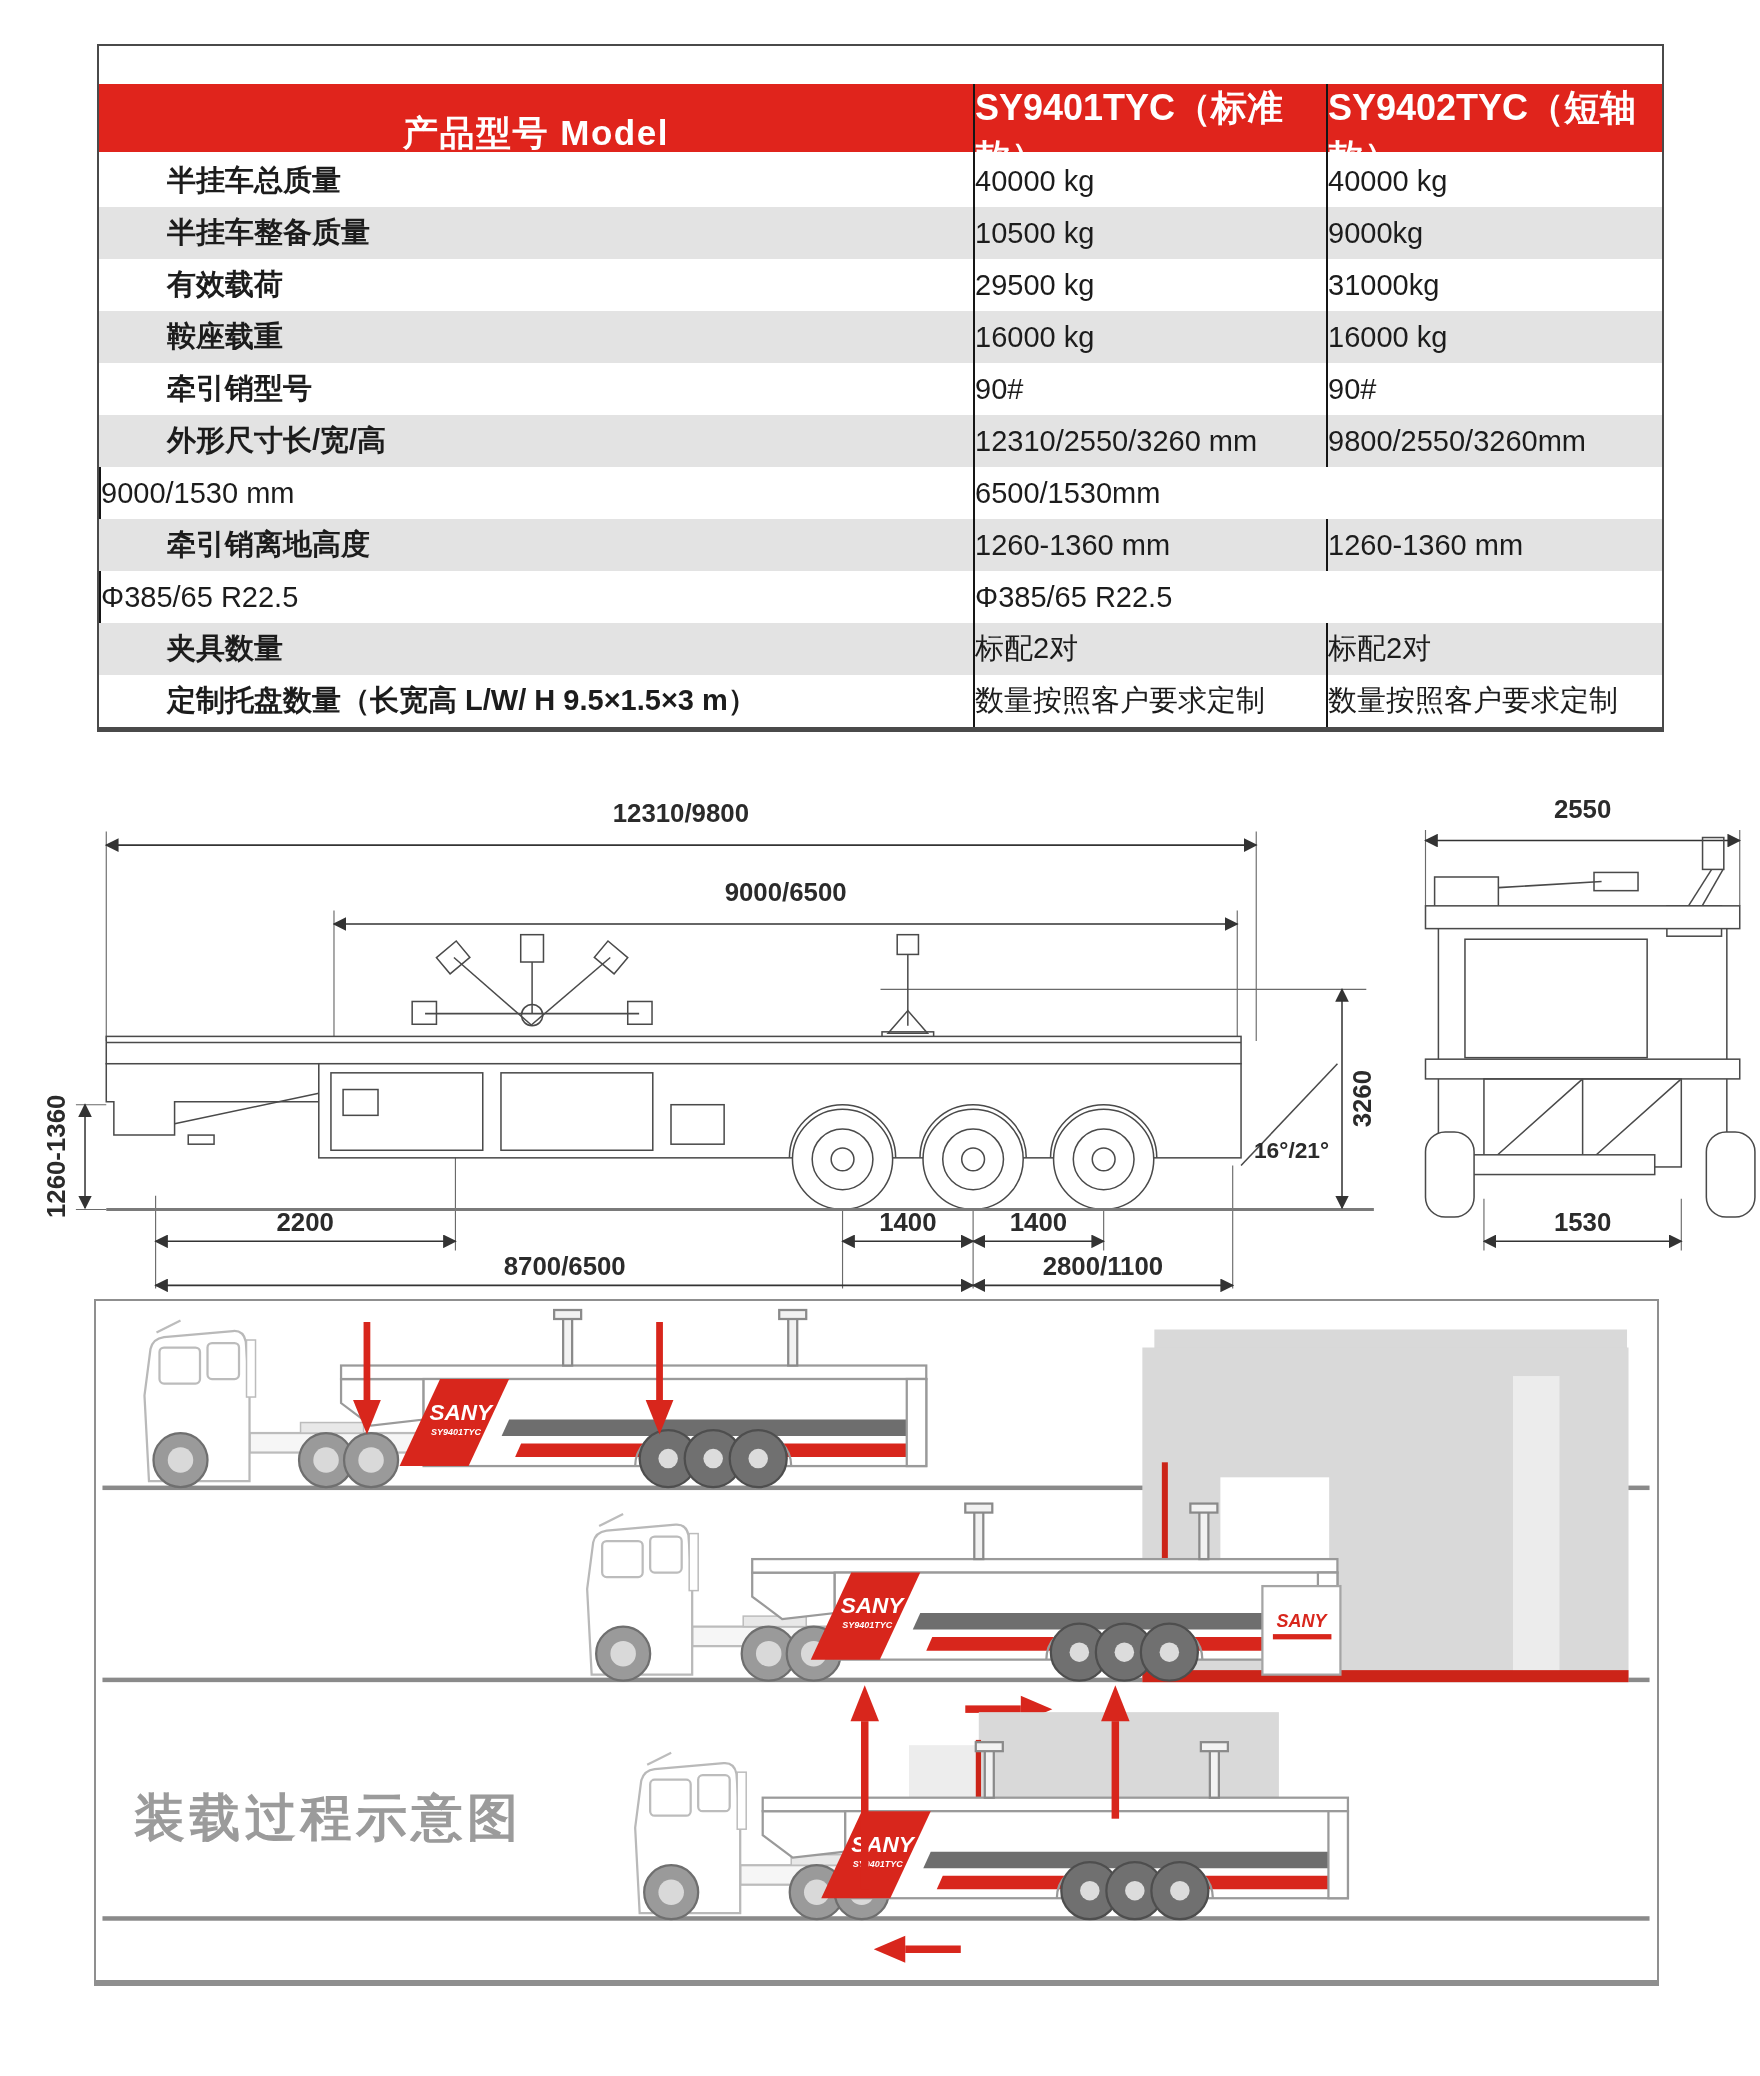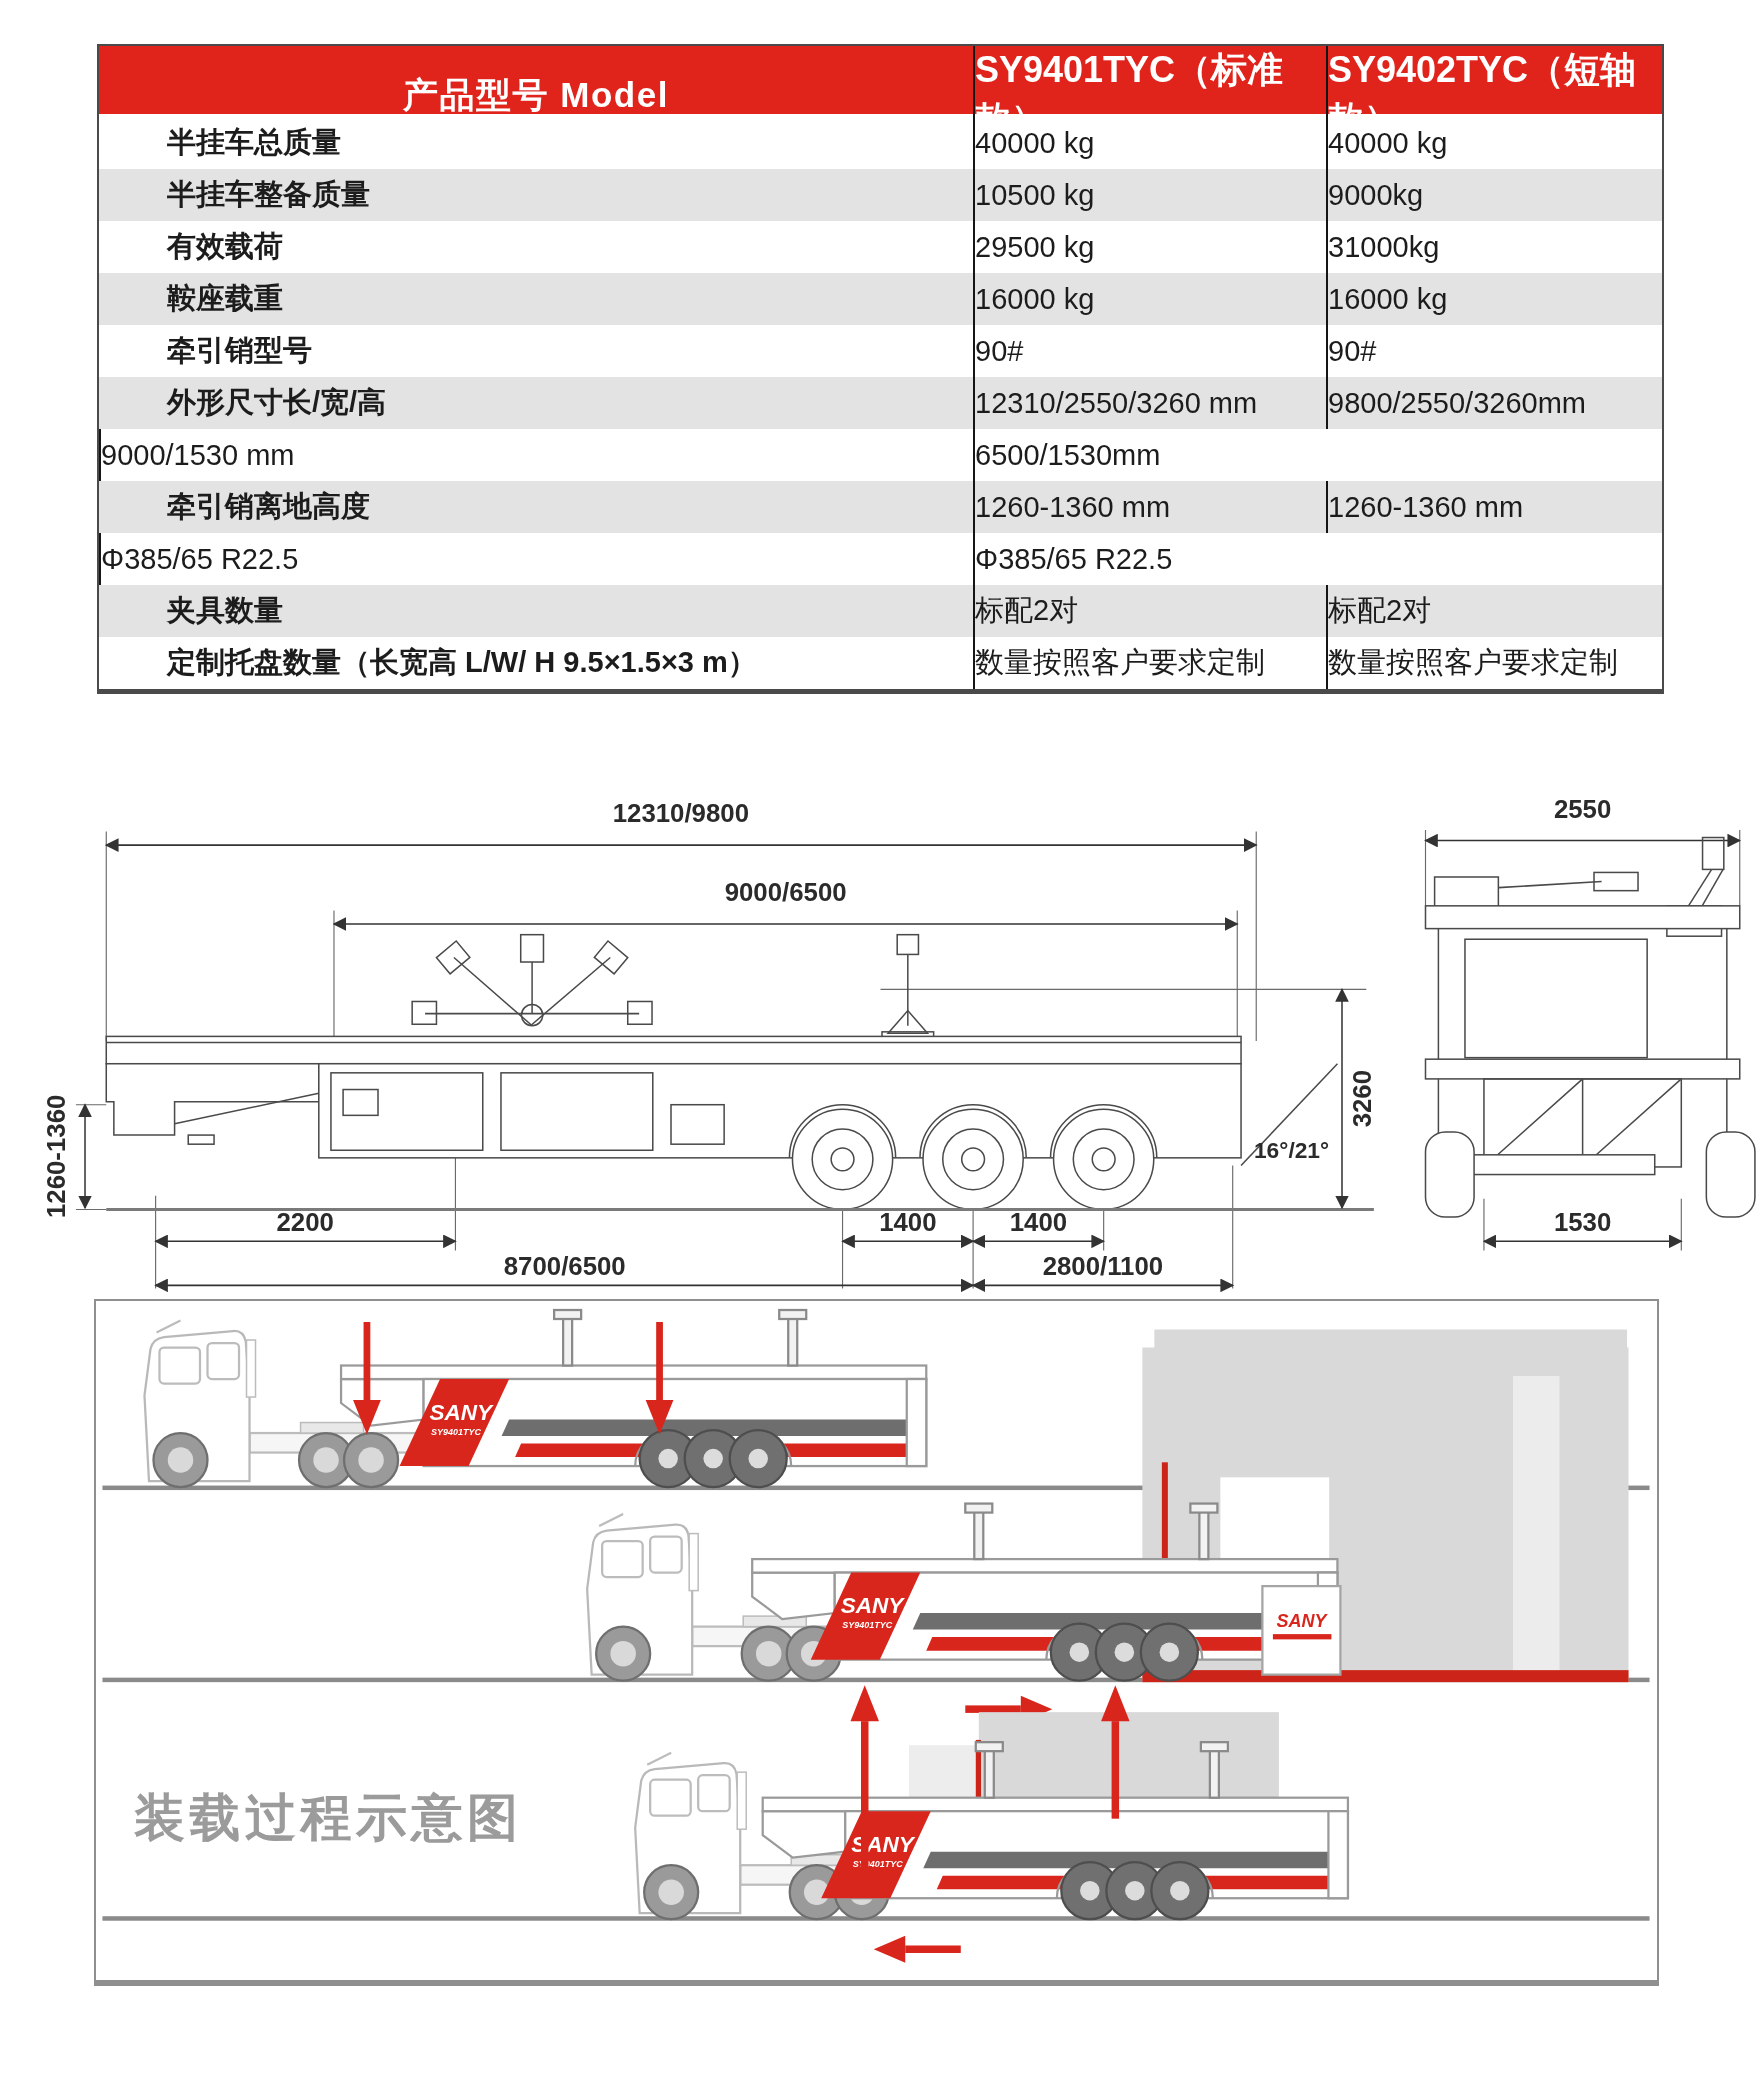--- a/index.html
+++ b/index.html
@@ -3,21 +3,21 @@
 <meta charset="utf-8">
 <style>
   html,body{margin:0;padding:0;background:#ffffff;}
   #page{position:relative;width:1761px;height:2077px;background:#ffffff;overflow:hidden;
         font-family:"Liberation Sans","DejaVu Sans",sans-serif;color:#222;}
 
   
   .spec-table{position:absolute;left:97px;top:44px;width:1567px;
               border:2.3px solid #4a4a4a;border-bottom-width:5.3px;box-sizing:border-box;background:#fff;}
   .srow{display:grid;grid-template-columns:874px 353px 1fr;}
-  .shead{background:#e0241c;height:68px;border-bottom:3.8px solid #ffffff;}
+  .shead{background:#e0241c;height:68px;border-bottom:3.8px solid #ffffff;margin-top:38px;}
   .shead .cell{color:#ffffff;font-weight:bold;display:flex;align-items:center;justify-content:center;}
   .h-model{font-size:35px;letter-spacing:1.5px;}
   .h-col{font-size:36px;border-left:2.3px solid #151515;}
   .sbody .srow{height:52px;}
   .sbody .srow:nth-child(even){background:#e3e3e3;}
   .sbody .cell{display:flex;align-items:center;font-size:29px;color:#1c1c1c;}
   .c-label{padding-left:23px;font-weight:600;margin-left:45px;}
   .c-val{border-left:2.3px solid #151515;font-weight:400;}
 
   

